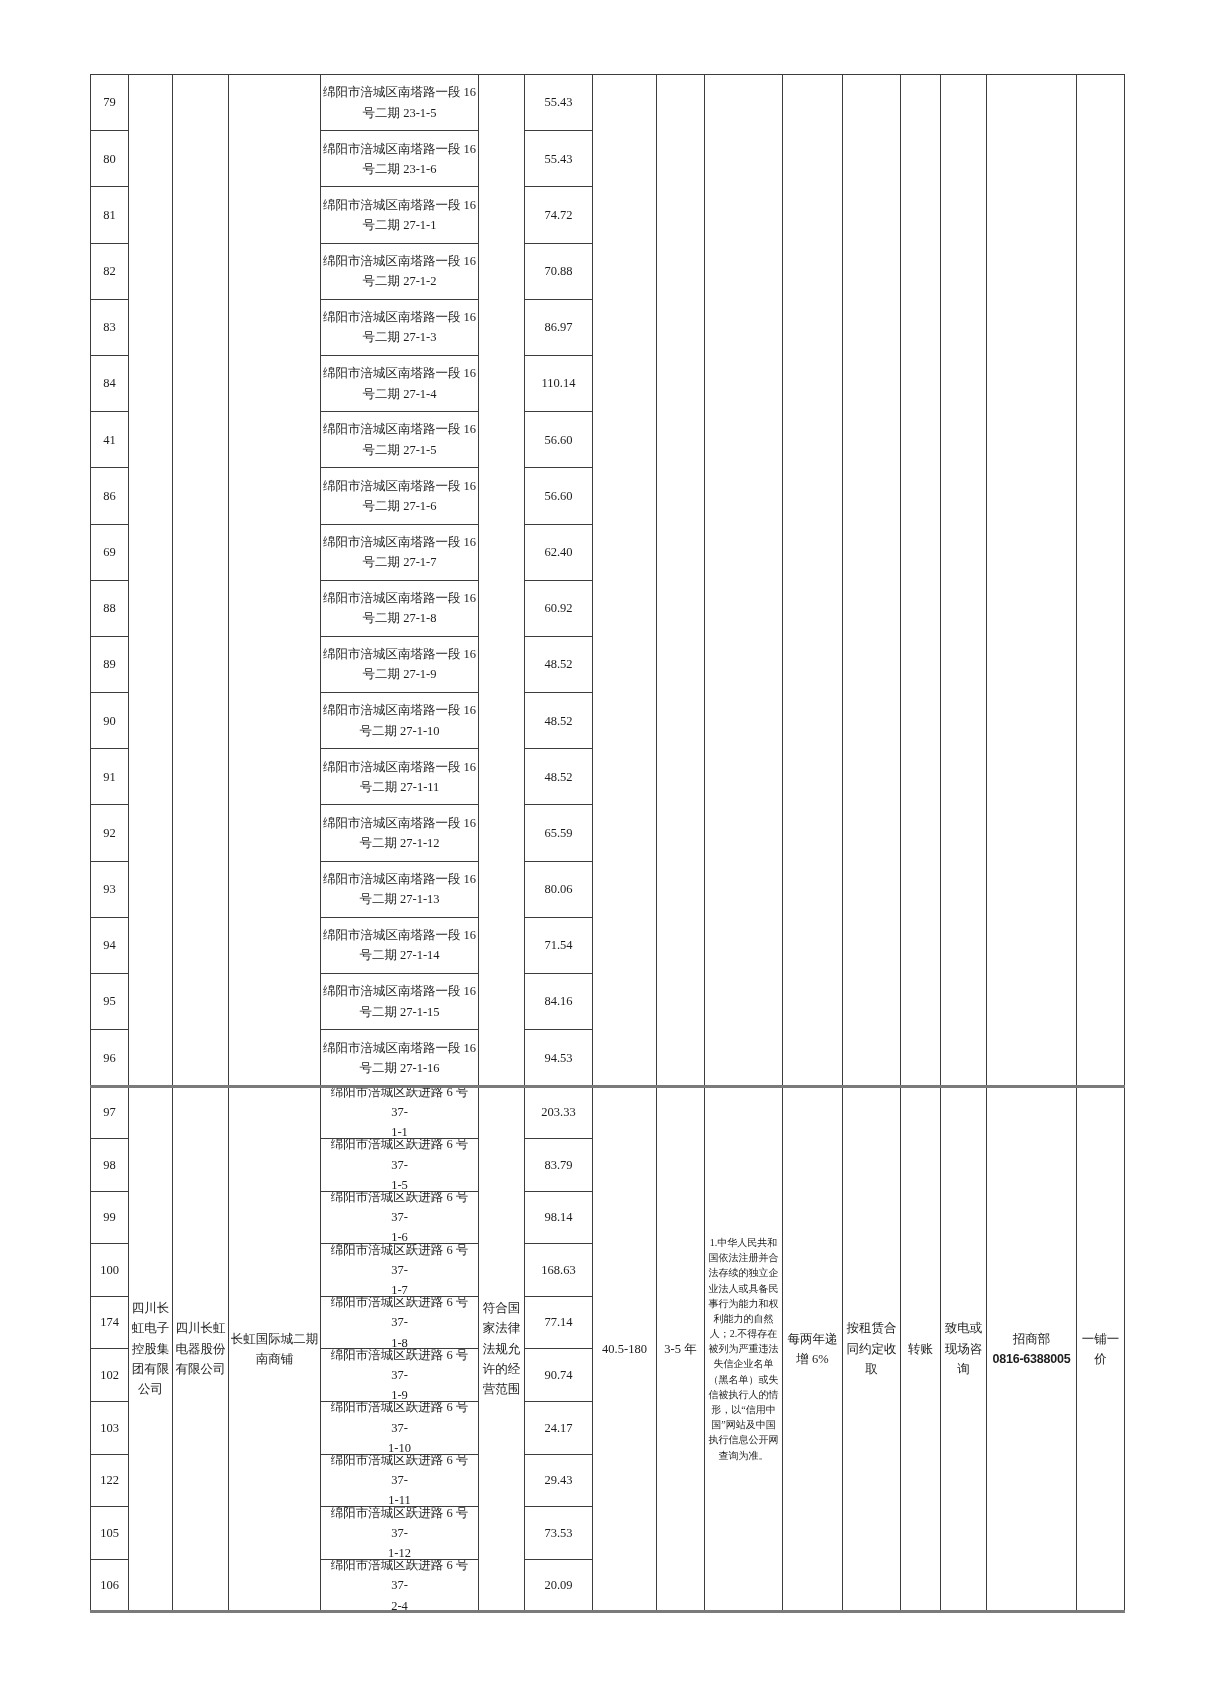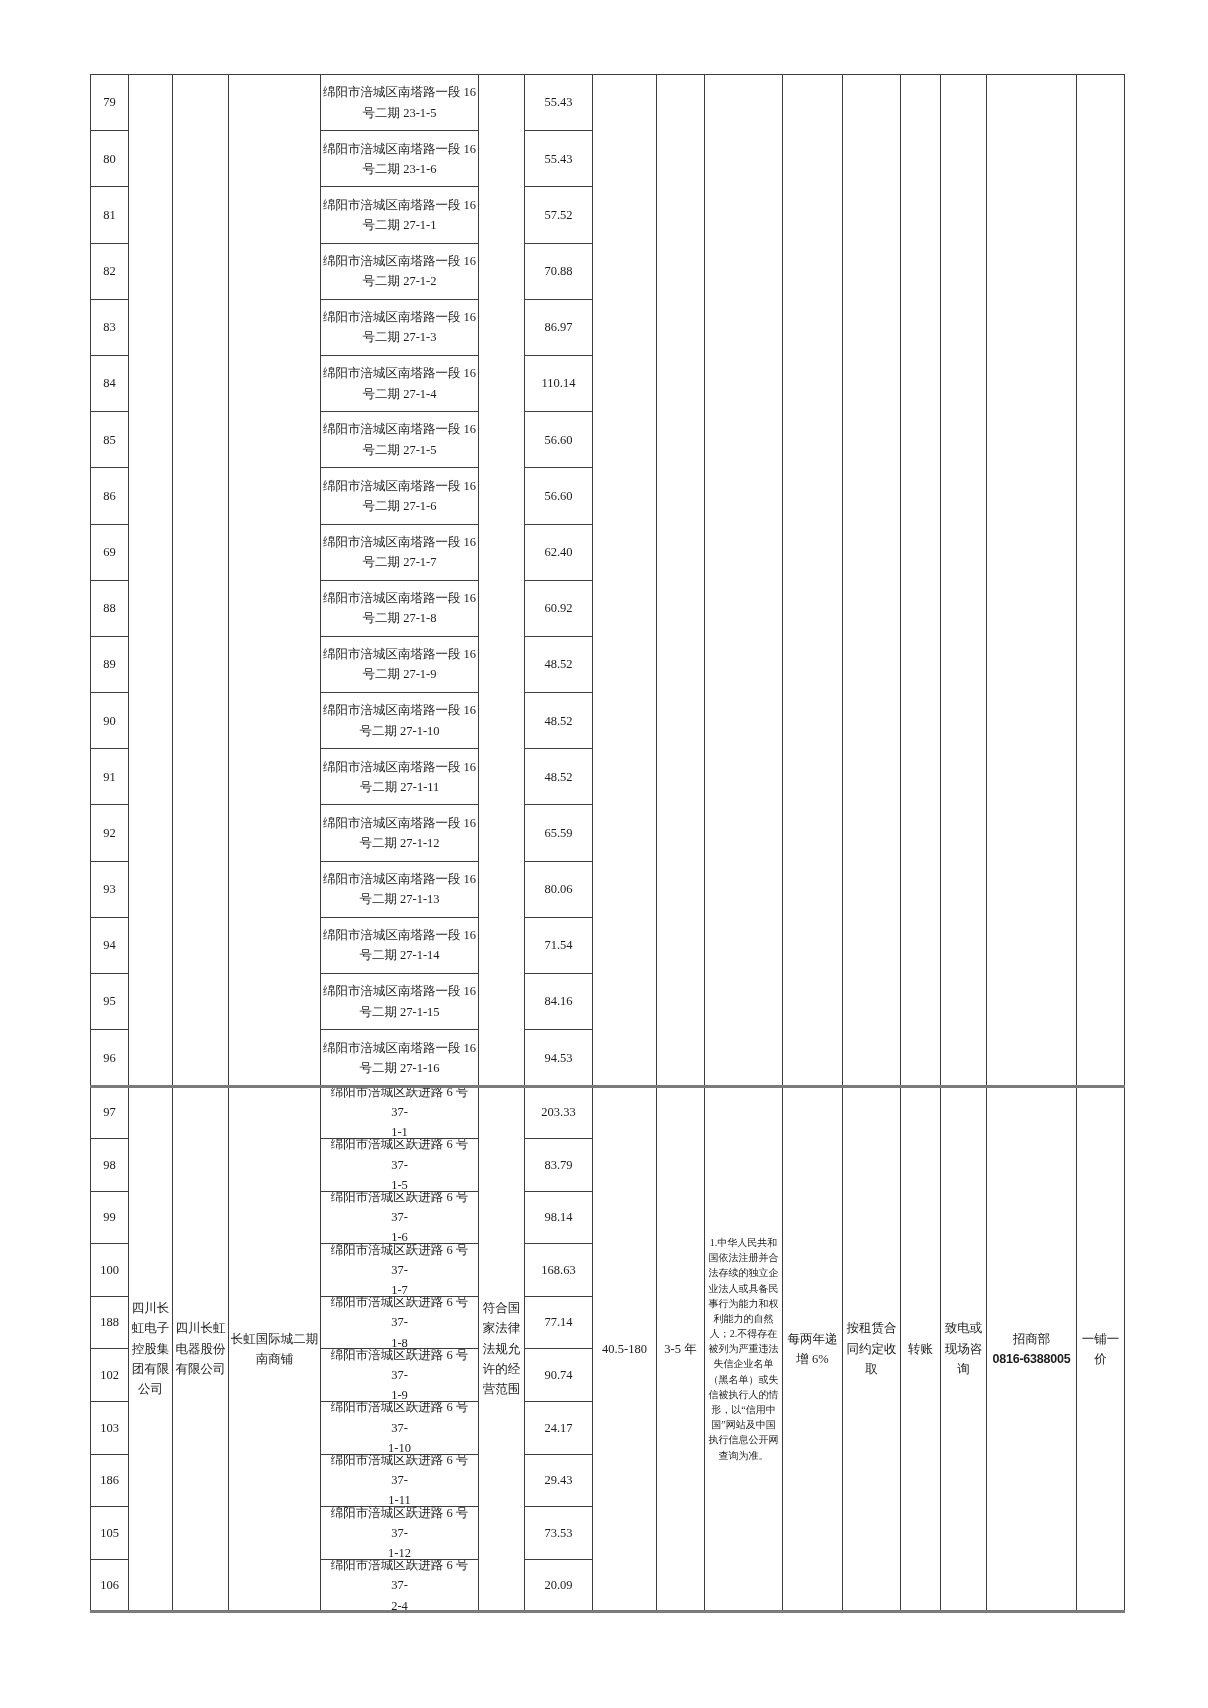--- a/index.html
+++ b/index.html
@@ -69,34 +69,34 @@
       <div class="cell pre" style="grid-area: 1 / 5 / 2 / 6;">绵阳市涪城区南塔路一段 16
 号二期 23-1-5</div>
       <div class="cell" style="grid-area: 1 / 7 / 2 / 8;">55.43</div>
       <div class="cell" style="grid-area: 2 / 1 / 3 / 2;">80</div>
       <div class="cell pre" style="grid-area: 2 / 5 / 3 / 6;">绵阳市涪城区南塔路一段 16
 号二期 23-1-6</div>
       <div class="cell" style="grid-area: 2 / 7 / 3 / 8;">55.43</div>
       <div class="cell" style="grid-area: 3 / 1 / 4 / 2;">81</div>
       <div class="cell pre" style="grid-area: 3 / 5 / 4 / 6;">绵阳市涪城区南塔路一段 16
 号二期 27-1-1</div>
-      <div class="cell" style="grid-area: 3 / 7 / 4 / 8;">57.52</div>
+      <div class="cell" style="grid-area: 3 / 7 / 4 / 8;">74.72</div>
       <div class="cell" style="grid-area: 4 / 1 / 5 / 2;">82</div>
       <div class="cell pre" style="grid-area: 4 / 5 / 5 / 6;">绵阳市涪城区南塔路一段 16
 号二期 27-1-2</div>
       <div class="cell" style="grid-area: 4 / 7 / 5 / 8;">70.88</div>
       <div class="cell" style="grid-area: 5 / 1 / 6 / 2;">83</div>
       <div class="cell pre" style="grid-area: 5 / 5 / 6 / 6;">绵阳市涪城区南塔路一段 16
 号二期 27-1-3</div>
       <div class="cell" style="grid-area: 5 / 7 / 6 / 8;">86.97</div>
       <div class="cell" style="grid-area: 6 / 1 / 7 / 2;">84</div>
       <div class="cell pre" style="grid-area: 6 / 5 / 7 / 6;">绵阳市涪城区南塔路一段 16
 号二期 27-1-4</div>
       <div class="cell" style="grid-area: 6 / 7 / 7 / 8;">110.14</div>
-      <div class="cell" style="grid-area: 7 / 1 / 8 / 2;">85</div>
+      <div class="cell" style="grid-area: 7 / 1 / 8 / 2;">41</div>
       <div class="cell pre" style="grid-area: 7 / 5 / 8 / 6;">绵阳市涪城区南塔路一段 16
 号二期 27-1-5</div>
       <div class="cell" style="grid-area: 7 / 7 / 8 / 8;">56.60</div>
       <div class="cell" style="grid-area: 8 / 1 / 9 / 2;">86</div>
       <div class="cell pre" style="grid-area: 8 / 5 / 9 / 6;">绵阳市涪城区南塔路一段 16
 号二期 27-1-6</div>
       <div class="cell" style="grid-area: 8 / 7 / 9 / 8;">56.60</div>
       <div class="cell" style="grid-area: 9 / 1 / 10 / 2;">69</div>
       <div class="cell pre" style="grid-area: 9 / 5 / 10 / 6;">绵阳市涪城区南塔路一段 16
 号二期 27-1-7</div>
@@ -146,33 +146,33 @@
 1-5</div>
       <div class="cell" style="grid-area: 20 / 7 / 21 / 8;">83.79</div>
       <div class="cell" style="grid-area: 21 / 1 / 22 / 2;">99</div>
       <div class="cell pre" style="grid-area: 21 / 5 / 22 / 6;">绵阳市涪城区跃进路 6 号 37-
 1-6</div>
       <div class="cell" style="grid-area: 21 / 7 / 22 / 8;">98.14</div>
       <div class="cell" style="grid-area: 22 / 1 / 23 / 2;">100</div>
       <div class="cell pre" style="grid-area: 22 / 5 / 23 / 6;">绵阳市涪城区跃进路 6 号 37-
 1-7</div>
       <div class="cell" style="grid-area: 22 / 7 / 23 / 8;">168.63</div>
-      <div class="cell" style="grid-area: 23 / 1 / 24 / 2;">188</div>
+      <div class="cell" style="grid-area: 23 / 1 / 24 / 2;">174</div>
       <div class="cell pre" style="grid-area: 23 / 5 / 24 / 6;">绵阳市涪城区跃进路 6 号 37-
 1-8</div>
       <div class="cell" style="grid-area: 23 / 7 / 24 / 8;">77.14</div>
       <div class="cell" style="grid-area: 24 / 1 / 25 / 2;">102</div>
       <div class="cell pre" style="grid-area: 24 / 5 / 25 / 6;">绵阳市涪城区跃进路 6 号 37-
 1-9</div>
       <div class="cell" style="grid-area: 24 / 7 / 25 / 8;">90.74</div>
       <div class="cell" style="grid-area: 25 / 1 / 26 / 2;">103</div>
       <div class="cell pre" style="grid-area: 25 / 5 / 26 / 6;">绵阳市涪城区跃进路 6 号 37-
 1-10</div>
       <div class="cell" style="grid-area: 25 / 7 / 26 / 8;">24.17</div>
-      <div class="cell" style="grid-area: 26 / 1 / 27 / 2;">186</div>
+      <div class="cell" style="grid-area: 26 / 1 / 27 / 2;">122</div>
       <div class="cell pre" style="grid-area: 26 / 5 / 27 / 6;">绵阳市涪城区跃进路 6 号 37-
 1-11</div>
       <div class="cell" style="grid-area: 26 / 7 / 27 / 8;">29.43</div>
       <div class="cell" style="grid-area: 27 / 1 / 28 / 2;">105</div>
       <div class="cell pre" style="grid-area: 27 / 5 / 28 / 6;">绵阳市涪城区跃进路 6 号 37-
 1-12</div>
       <div class="cell" style="grid-area: 27 / 7 / 28 / 8;">73.53</div>
       <div class="cell" style="grid-area: 28 / 1 / 29 / 2;">106</div>
       <div class="cell pre" style="grid-area: 28 / 5 / 29 / 6;">绵阳市涪城区跃进路 6 号 37-
 2-4</div>

